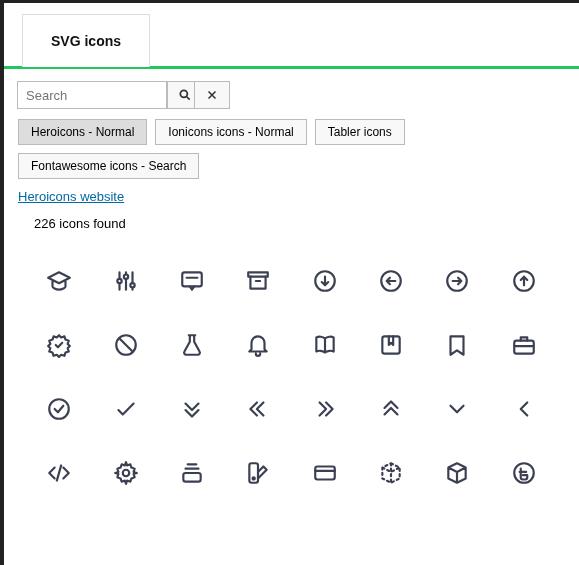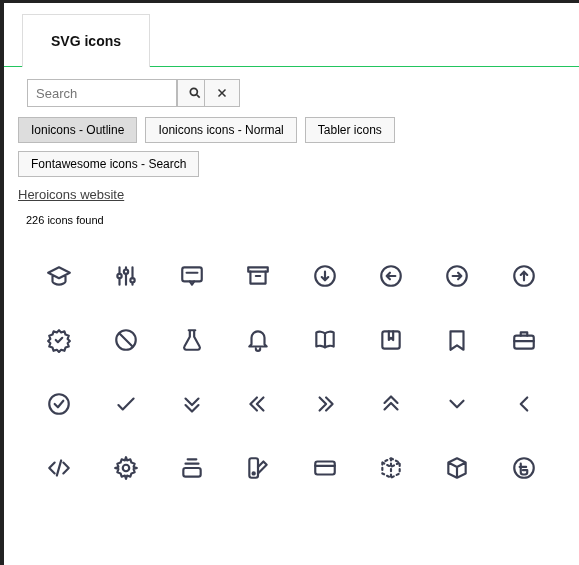--- a/index.html
+++ b/index.html
@@ -1,30 +1,30 @@
 <!DOCTYPE html>
 <html><head>
 <meta charset="utf-8">
 <style>
 *{box-sizing:border-box;margin:0;padding:0}
 body{font-family:Arial,Helvetica,sans-serif;font-size:13px;background:#222;width:579px;height:565px;overflow:hidden}
 .panel{background:#fff;width:575px;height:562px;margin-left:4px;margin-top:3px;position:relative}
-.tabs{display:flex;padding:10px 11px 0 18px;background:#fff;border-bottom:1px solid #22c55e}
+.tabs{display:flex;padding:10px 11px 0 18px;background:#fff;border-bottom:3px solid #22c55e}
 .tab{padding:18px 28px;font-size:14px;font-weight:bold;color:#999;background:#eee;border:1px solid #ddd;border-bottom:none;cursor:pointer;position:relative;top:1px}
 .tab.active{background:#fff;color:#111}
-.search-row{display:flex;padding:12px 23px 10px;gap:0}
+.search-row{display:flex;padding:12px 13px 10px;gap:0}
 .search{width:150px;height:28px;padding:4px 8px;border:1px solid #bbb;font-size:13px}
 .btn-sm{height:28px;width:36px;border:1px solid #bbb;background:#f8f8f8;cursor:pointer;display:flex;align-items:center;justify-content:center}
 .btn-sm+.btn-sm{margin-left:-9px}
 .filters{padding:0 14px 6px;display:flex;flex-wrap:wrap;gap:8px}
 .chip{padding:5px 12px;border:1px solid #bbb;background:#f8f8f8;font-size:12px;cursor:pointer}
 .chip.active{background:#ddd}
 .link-row{padding:4px 14px 8px}
-.link{color:#404040;text-decoration:underline;font-size:13px}
-.count{padding:4px 22px 10px;font-size:11px}
+.link{color:#0369a1;text-decoration:underline;font-size:13px}
+.count{padding:4px 30px 10px;font-size:13px}
 .grid{display:grid;grid-template-columns:repeat(8,1fr);gap:12px;padding:14px 28px}
 .cell{display:flex;align-items:center;justify-content:center;height:52px;cursor:pointer;color:#3b3f52}
 .cell svg{width:26px;height:26px;stroke:#3b3f52;stroke-width:2;fill:none;stroke-linecap:round;stroke-linejoin:round}
 </style>
 </head>
 <body>
 
 <div class="panel">
 
 <div class="tabs">
@@ -40,21 +40,21 @@
         </svg>
   </button>
   <button class="btn-sm">
     <svg width="12" height="12" viewBox="0 0 24 24" fill="none" stroke="#333" stroke-width="3">
           <path d="M5 5l14 14M19 5L5 19"></path>
         </svg>
   </button>
 </div>
 
 <div class="filters">
-  <div class="chip active">Ionicons - Outline</div>
+  <div class="chip active">Heroicons - Normal</div>
   <div class="chip">Ionicons icons - Normal</div>
   <div class="chip">Tabler icons</div>
   <div class="chip">Fontawesome icons - Search</div>
 </div>
 
 <div class="link-row">
   <a href="#" class="link">Heroicons website</a>
 </div>
 
 <div class="count">226 icons found</div>

